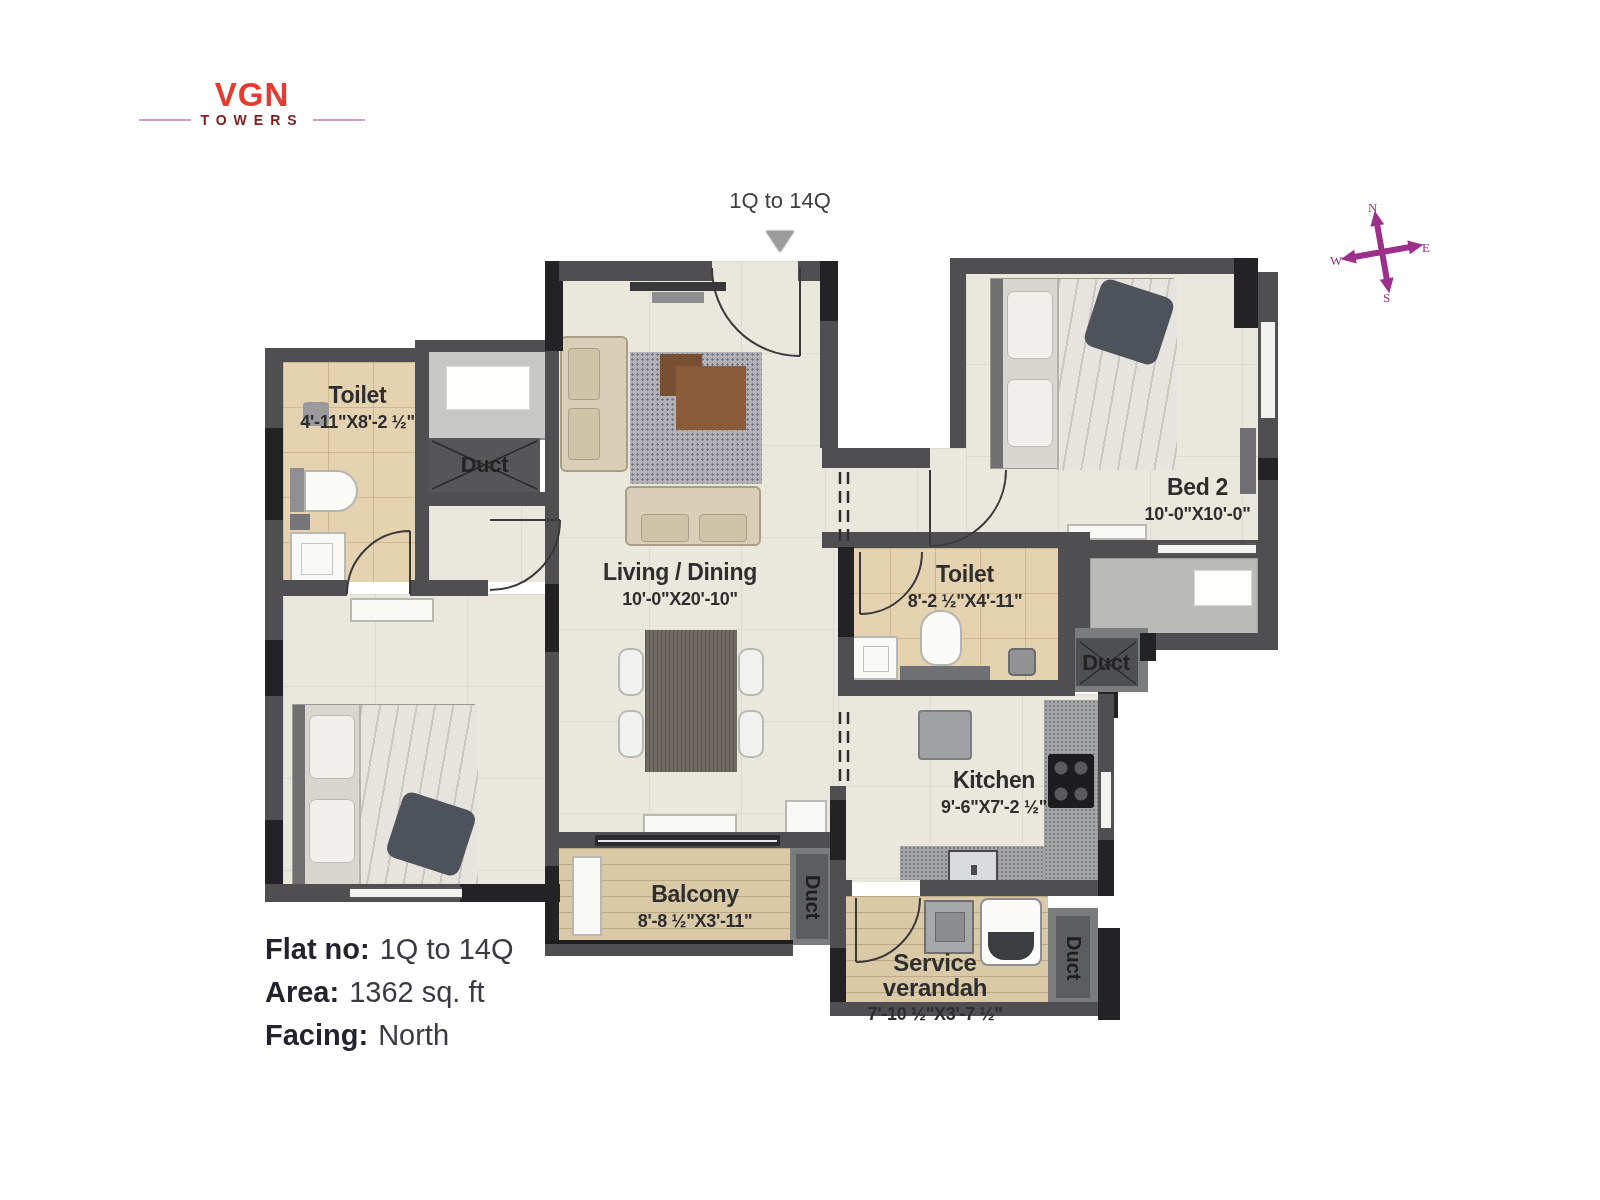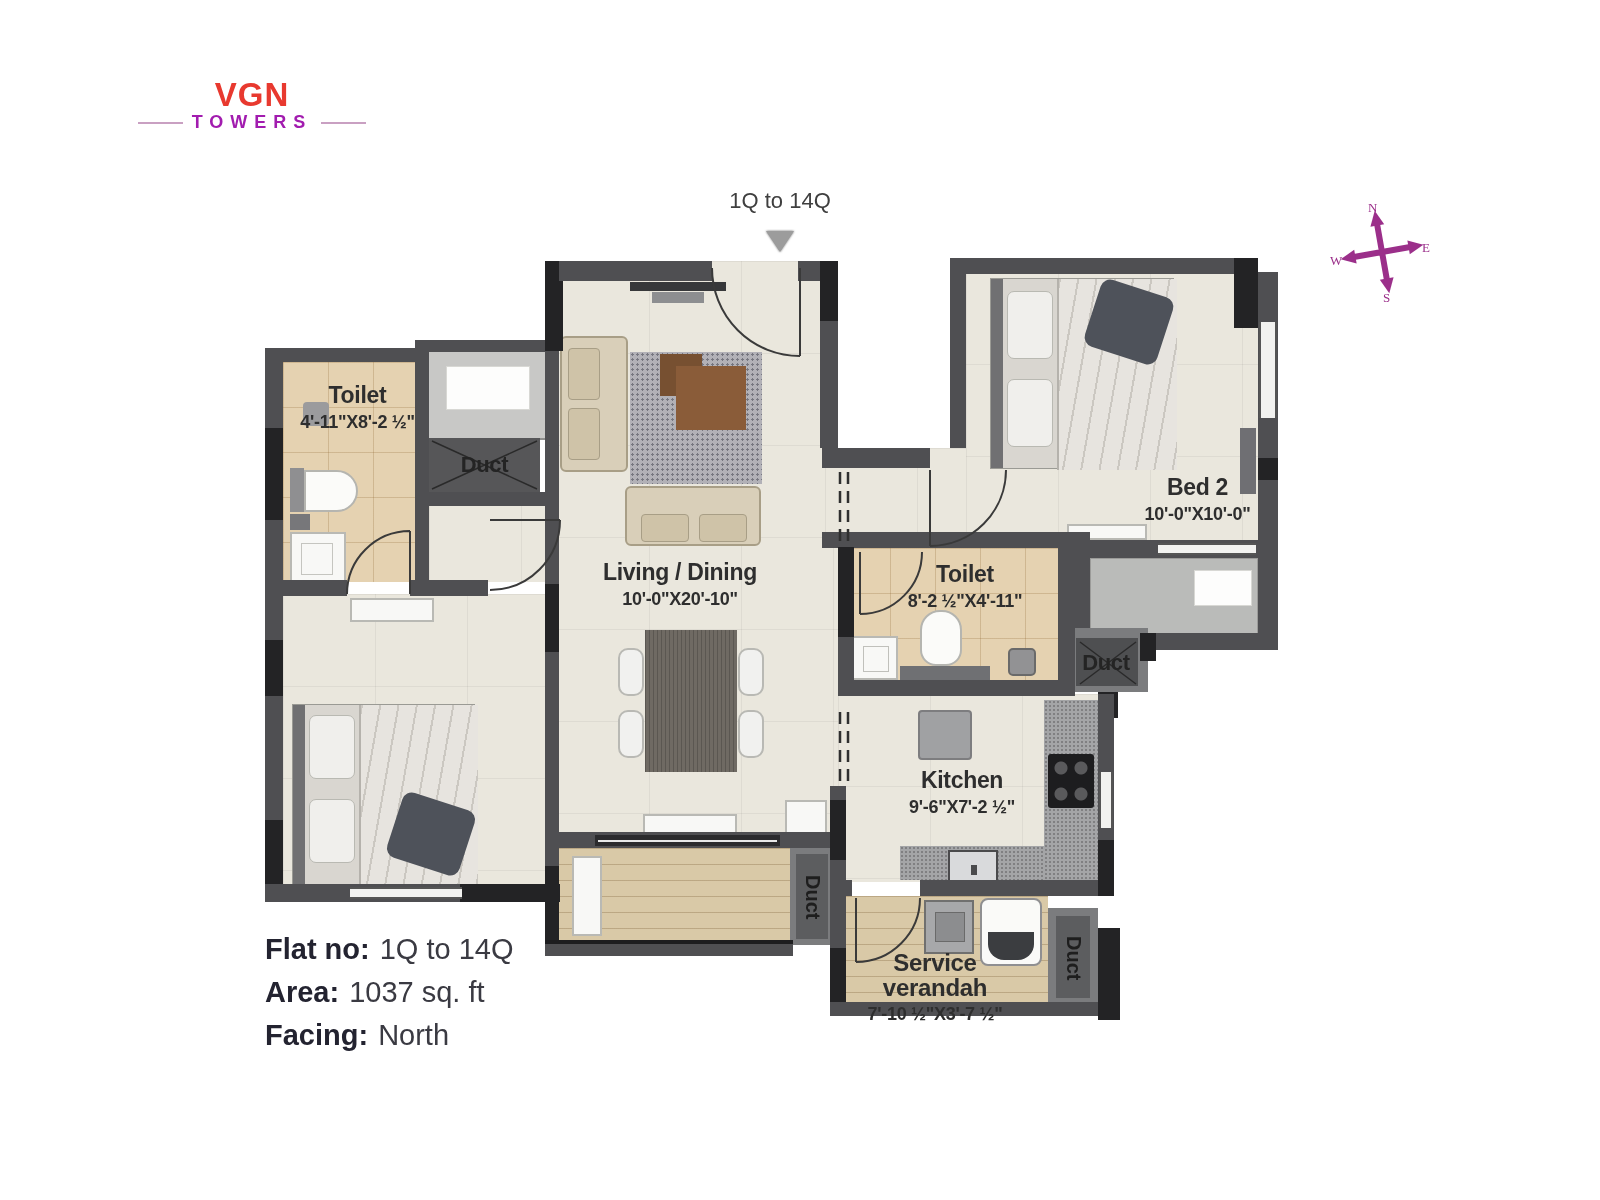--- a/index.html
+++ b/index.html
@@ -35,21 +35,21 @@
   .rlabel .dm{font-size:18px;font-weight:700;margin-top:4px;white-space:nowrap;}
   .dlabel{position:absolute;text-align:center;color:#242424;font-size:22px;font-weight:700;letter-spacing:-.3px;}
   .dvert{position:absolute;display:flex;align-items:center;justify-content:center;
          writing-mode:vertical-rl;color:#1e1e1e;font-size:20px;font-weight:700;}
   
   .logo{position:absolute;left:138px;top:80px;width:228px;text-align:center;}
   .logo .brand{font-size:33px;font-weight:800;color:#e8392f;letter-spacing:1px;line-height:30px;}
   .logo .nm{font-family:"Liberation Serif",serif;font-size:48px;color:#9c4191;line-height:50px;}
   .logo .subrow{display:flex;align-items:center;justify-content:center;gap:9px;margin-top:2px;}
   .logo .line{width:52px;height:2px;background:#c9a0c2;}
-  .logo .sub{font-size:18px;font-weight:700;letter-spacing:7px;color:#a21caf;}
+  .logo .sub{font-size:14px;font-weight:700;letter-spacing:7px;color:#7f1d1d;}
   .entrance-label{position:absolute;left:690px;top:188px;width:180px;text-align:center;
                   font-size:22px;color:#3f3f3f;}
   .tri{position:absolute;left:766px;top:231px;width:0;height:0;
        border-left:14px solid transparent;border-right:14px solid transparent;
        border-top:21px solid #9c9c9c;filter:drop-shadow(0 0 1px #666);}
   .compass-letter{position:absolute;font-family:"Liberation Serif",serif;font-size:13px;color:#9b2f8a;}
   
   .info{position:absolute;left:265px;top:928px;}
   .info .row{font-size:29px;line-height:43px;color:#3a3a42;}
   .info .lab{font-weight:700;color:#232330;margin-right:10px;}
@@ -291,38 +291,42 @@
     <div class="dm">10'-0"X20'-10"</div>
   </div>
   <div class="rlabel" style="left:1100px;top:475px;width:195px">
     <div class="nm">Bed 2</div>
     <div class="dm">10'-0"X10'-0"</div>
   </div>
   <div class="rlabel" style="left:870px;top:562px;width:190px">
     <div class="nm">Toilet</div>
     <div class="dm">8'-2 ½"X4'-11"</div>
   </div>
-  <div class="rlabel" style="left:867px;top:768px;width:190px">
+  <div class="rlabel" style="left:899px;top:768px;width:190px">
     <div class="nm">Kitchen</div>
     <div class="dm">9'-6"X7'-2 ½"</div>
+  </div>
+  <div class="rlabel" style="left:600px;top:882px;width:190px">
+    <div class="nm">Balcony</div>
+    <div class="dm">8'-8 ½"X3'-11"</div>
   </div>
   <div class="rlabel" style="left:840px;top:950px;width:190px">
     <div class="nm" style="font-size:24px">Service verandah</div>
     <div class="dm">7'-10 ½"X3'-7 ½"</div>
   </div>
   <div class="dlabel" style="left:429px;top:452px;width:111px">Duct</div>
   <div class="dlabel" style="left:1064px;top:650px;width:84px">Duct</div>
   <div class="dvert" style="left:790px;top:852px;width:44px;height:90px">Duct</div>
   <div class="dvert" style="left:1048px;top:914px;width:50px;height:88px">Duct</div>
 
   <div class="info">
     <div class="row">
       <span class="lab">Flat no:</span><span>1Q to 14Q</span>
     </div>
     <div class="row">
-      <span class="lab">Area:</span><span>1037 sq. ft</span>
+      <span class="lab">Area:</span><span>1362 sq. ft</span>
     </div>
     <div class="row">
       <span class="lab">Facing:</span><span>North</span>
     </div>
   </div>
 
 </div>
 
 </body></html>

